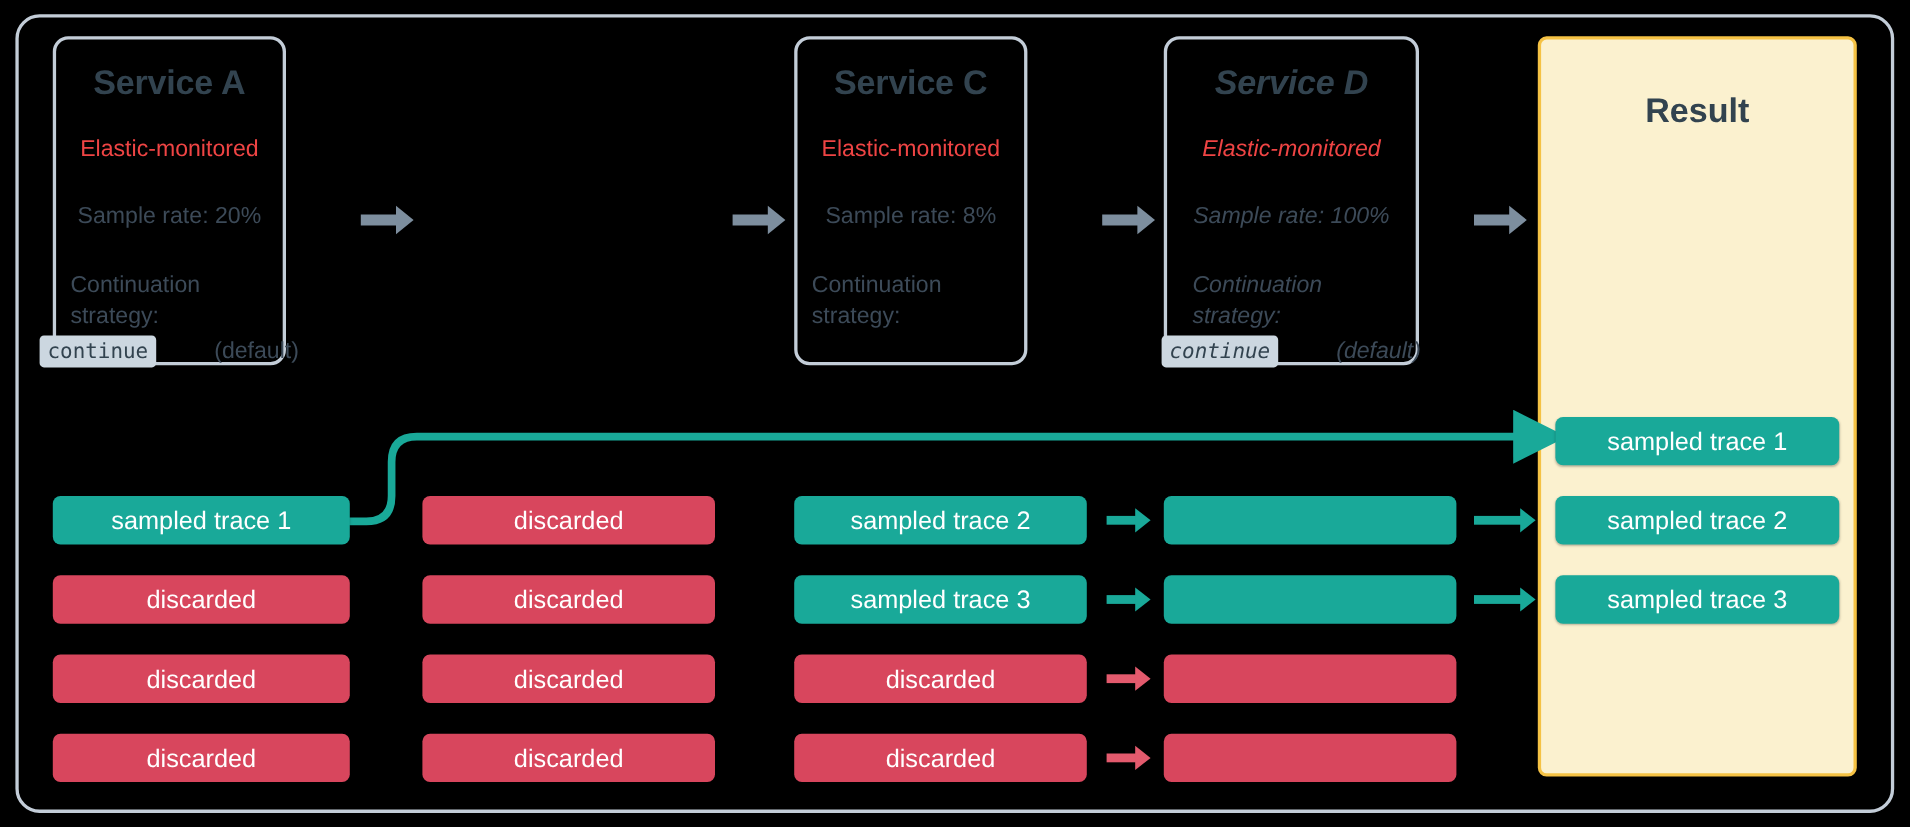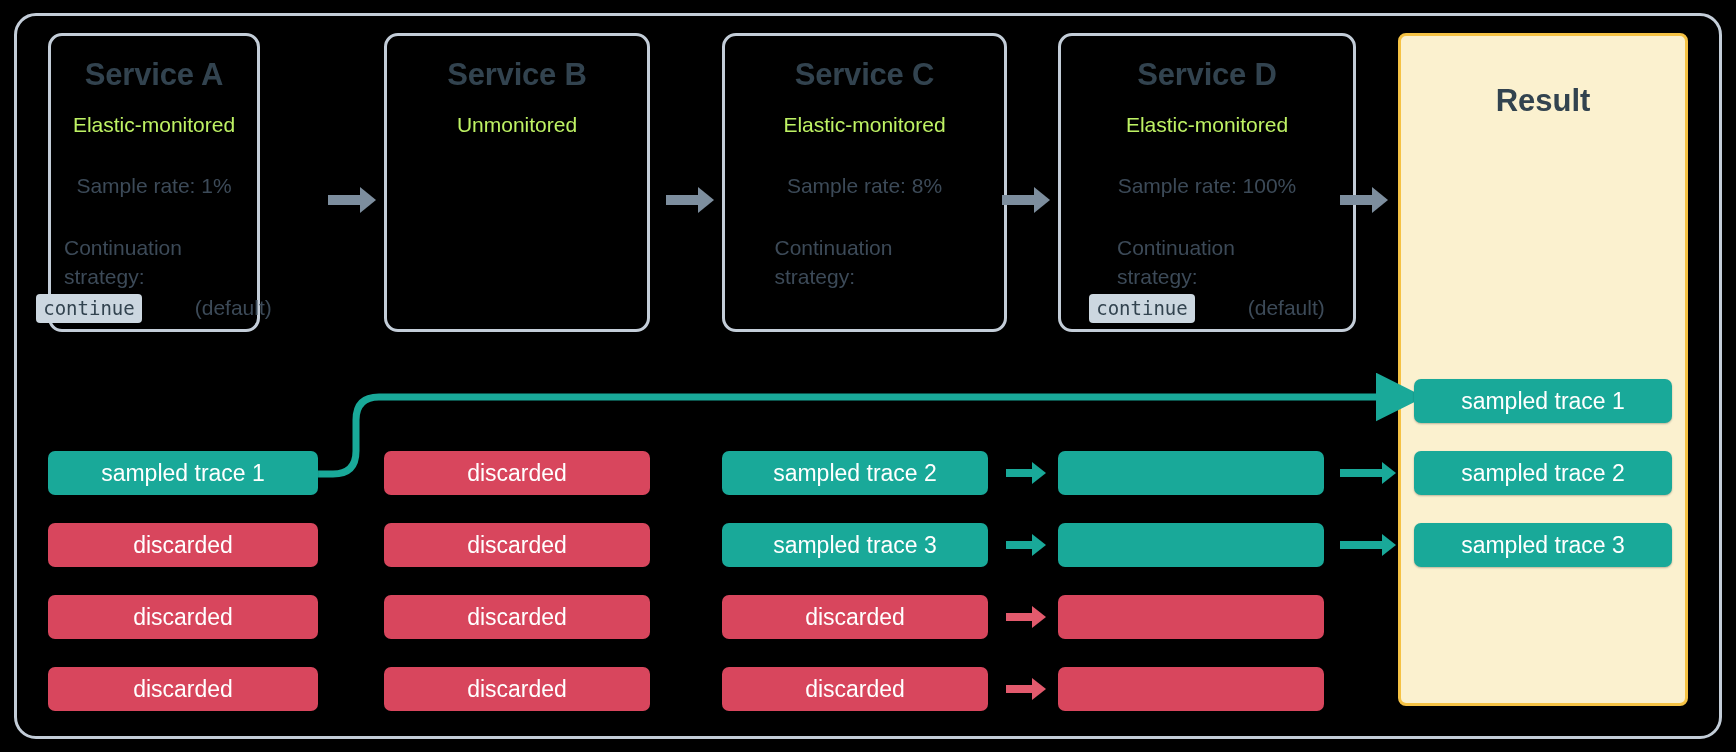--- a/index.html
+++ b/index.html
@@ -42,23 +42,23 @@
     padding-top: 22px;
   }
   .service-title {
     font-size: 31px;
     font-weight: bold;
     color: #32434f;
     letter-spacing: -0.2px;
     line-height: 1.1;
   }
   .service-sub {
-    margin-top: 20px;
-    font-size: 21px;
-    color: #bef264;
+    margin-top: 31px;
+    font-size: 21px;
+    color: #ef4444;
     line-height: 1.2;
     text-align: right;
   }
   .service-rate {
     margin-top: 37px;
     font-size: 21px;
     color: #3c4a58;
   }
   .service-strat-label {
     margin-top: 36px;
@@ -174,41 +174,37 @@
 </head>
 <body>
 
 <div id="stage">
 
   <div class="outer-frame"></div>
 
   <div class="service-box" id="svc-a" style="left:48px; width:212px;">
     <div class="service-title">Service A</div>
     <div class="service-sub">Elastic-monitored</div>
-    <div class="service-rate">Sample rate: 1%</div>
+    <div class="service-rate">Sample rate: 20%</div>
     <div class="service-strat-label">Continuation strategy:</div>
     <div class="strat-row">
       <span class="code-chip">continue</span>
       <span class="strat-default">(default)</span>
     </div>
   </div>
 
-  <div class="service-box" id="svc-b" style="left:384px; width:266px;">
-    <div class="service-title">Service B</div>
-    <div class="service-sub">Unmonitored</div>
-  </div>
-
-  <div class="service-box" id="svc-c" style="left:722px; width:285px;">
+
+  <div class="service-box" id="svc-c" style="left:722px; width:212px;">
     <div class="service-title">Service C</div>
     <div class="service-sub">Elastic-monitored</div>
     <div class="service-rate">Sample rate: 8%</div>
     <div class="service-strat-label">Continuation strategy:</div>
   </div>
 
-  <div class="service-box" id="svc-d" style="left:1058px; width:298px;">
+  <div class="service-box" id="svc-d" style="left:1058px; width:232px;font-style:italic;">
     <div class="service-title">Service D</div>
     <div class="service-sub">Elastic-monitored</div>
     <div class="service-rate">Sample rate: 100%</div>
     <div class="service-strat-label">Continuation strategy:</div>
     <div class="strat-row">
       <span class="code-chip">continue</span>
       <span class="strat-default">(default)</span>
     </div>
   </div>
 

